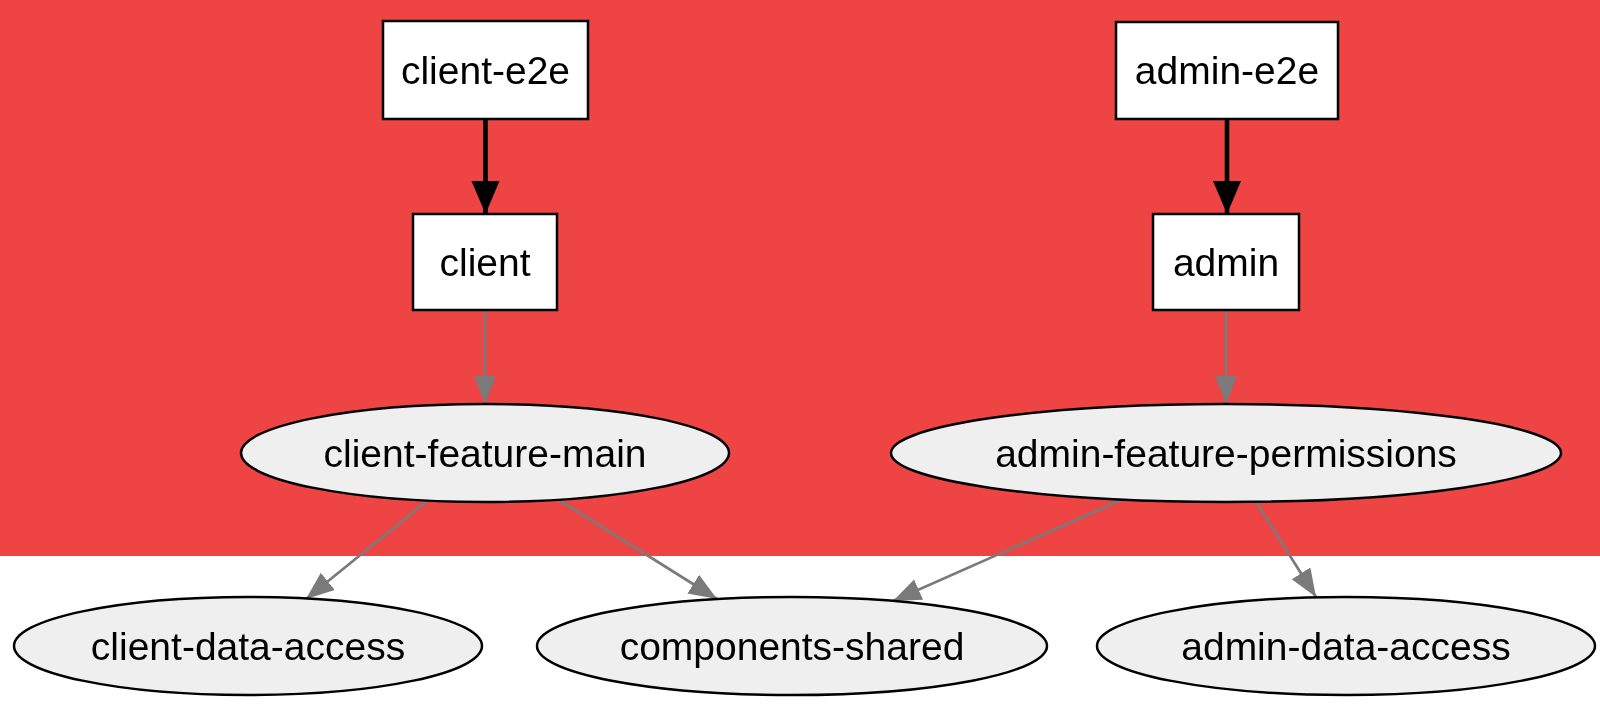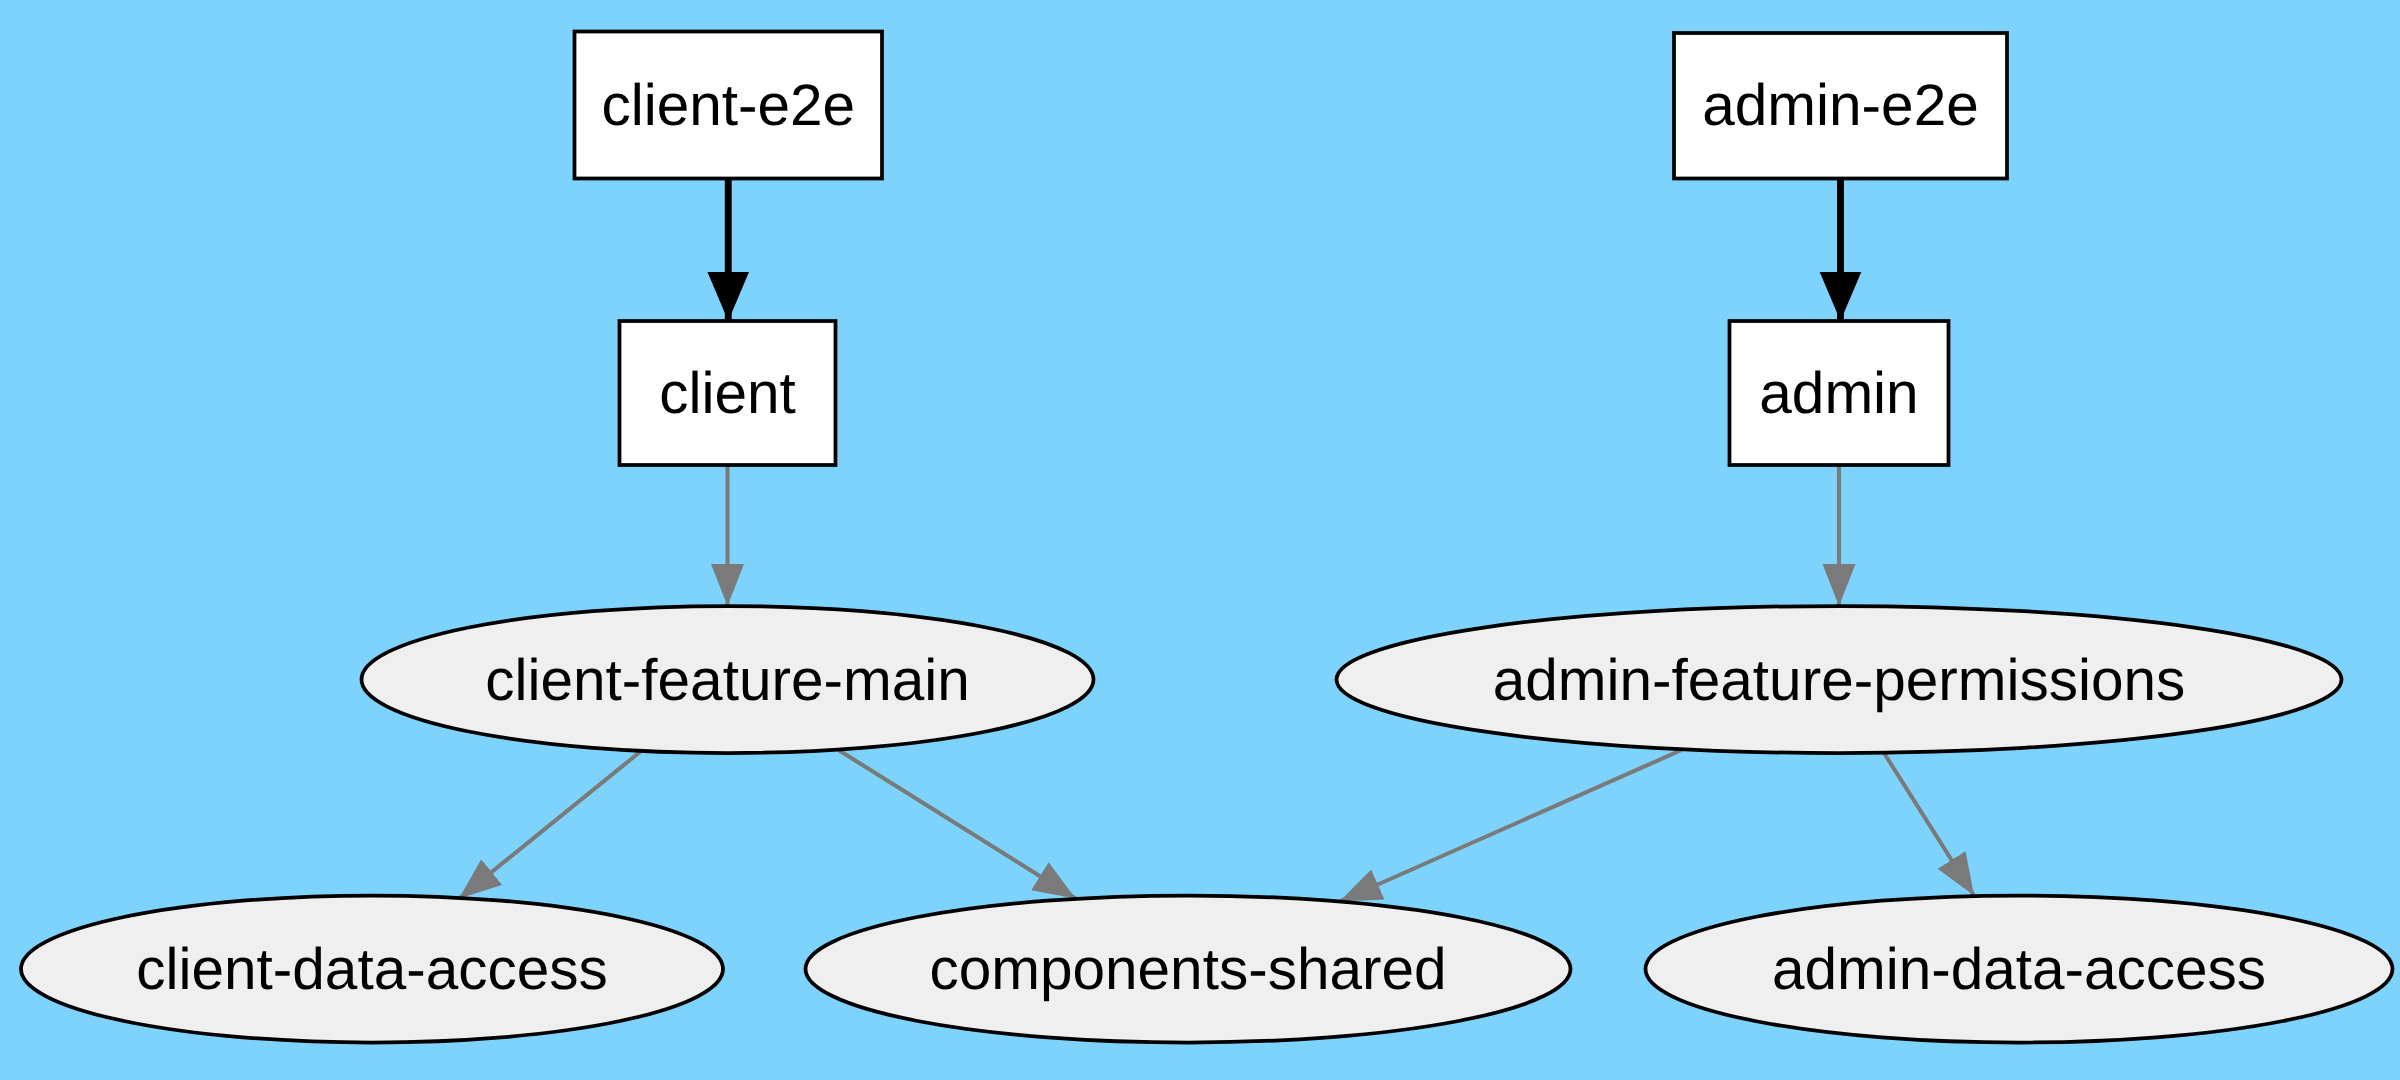--- a/index.html
+++ b/index.html
@@ -7,22 +7,22 @@
     padding: 0;
     background: #ffffff;
     width: 1600px;
     height: 720px;
     overflow: hidden;
     font-family: "Liberation Sans", sans-serif;
   }
   .canvas-wrap {
     position: relative;
     width: 1600px;
-    height: 720px;
-    background: #7dd3fc;
+    height: 556px;
+    background: #ef4444;
   }
   svg { display: block; }
   .node-box {
     fill: #ffffff;
     stroke: #000000;
     stroke-width: 2.5;
   }
   .node-ellipse {
     fill: #efefef;
     stroke: #000000;

